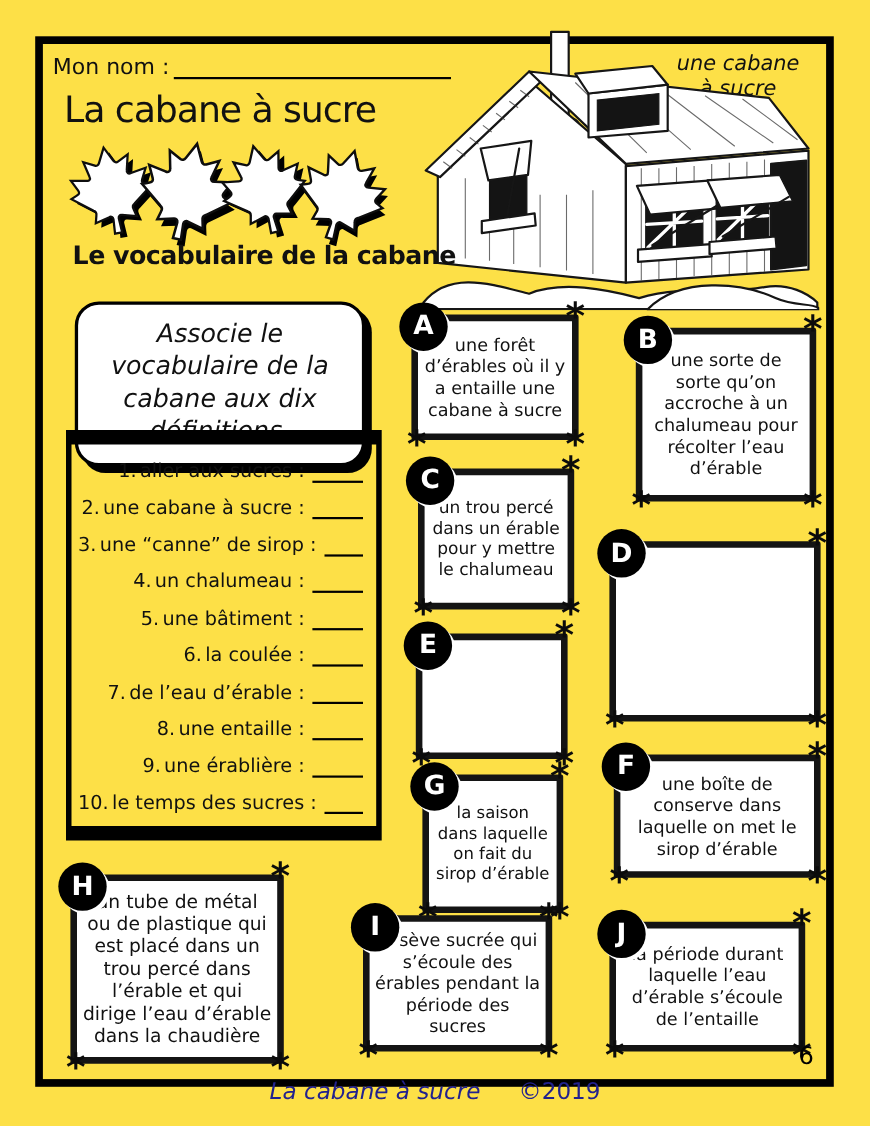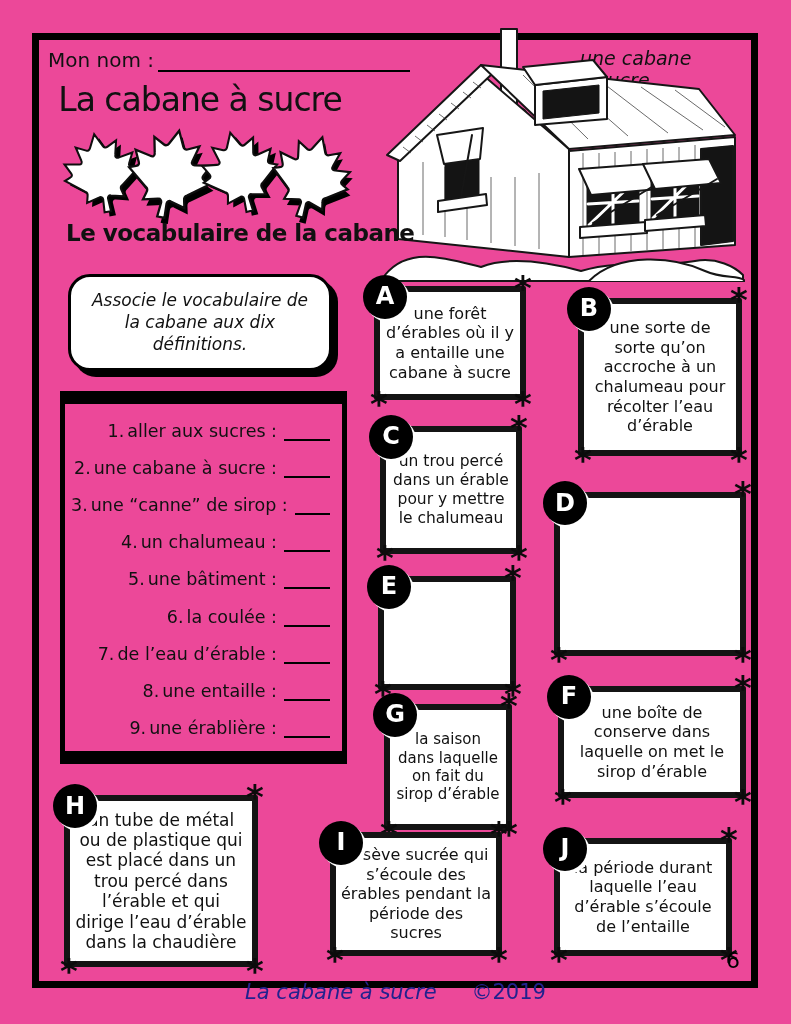--- a/index.html
+++ b/index.html
@@ -1,44 +1,44 @@
 <!DOCTYPE html>
 <html><head>
 <meta charset="utf-8">
 <style>
   html,body{margin:0;padding:0;background:#e8e8e8;}
-  .page{position:relative;width:791px;height:1024px;background:#ec4899;
+  .page{position:relative;width:791px;height:1024px;background:#fde047;
         font-family:"DejaVu Sans",sans-serif;color:#111;overflow:hidden;}
   .frame{position:absolute;left:32px;top:33px;width:726px;height:955px;
          border:7px solid #000;box-sizing:border-box;background:transparent;}
 
   
   .name-row{position:absolute;left:48px;top:48px;font-size:20px;white-space:nowrap;}
   .name-line{display:inline-block;width:252px;border-bottom:2px solid #000;height:18px;
              vertical-align:bottom;margin-left:4px;}
 
   
   .title{position:absolute;left:50px;top:80px;width:300px;text-align:center;
          font-size:33px;letter-spacing:-1px;}
   .subtitle{position:absolute;left:66px;top:220px;font-size:23px;font-weight:bold;letter-spacing:-0.5px;text-align:right;}
 
   
-  .caption{position:absolute;left:580px;top:48px;width:130px;
+  .caption{position:absolute;left:606px;top:48px;width:130px;text-align:center;
            font-size:19px;line-height:1.15;font-style:italic;}
 
   
   .leaves{position:absolute;left:58px;top:124px;}
 
   
   .house{position:absolute;left:383px;top:27px;}
 
   
   .instruction{position:absolute;left:68px;top:274px;width:234px;background:#fff;
                border:3px solid #000;border-radius:22px;box-shadow:6px 6px 0 #000;
-               padding:13px 12px;text-align:center;font-style:italic;font-size:17px;line-height:1.28;}
+               padding:13px 12px;text-align:center;font-style:italic;font-size:23px;line-height:1.28;}
 
   
   .list-box{position:absolute;left:60px;top:391px;width:287px;height:373px;box-sizing:border-box;
             border:5px solid #000;border-top-width:13px;border-bottom-width:13px;
             padding:8px 12px 4px 6px;display:flex;flex-direction:column;justify-content:space-around;}
   .list-item{display:flex;justify-content:flex-end;align-items:flex-end;font-size:17.5px;white-space:nowrap;}
   .li-num{margin-right:3px;}
   .blank{display:inline-block;width:46px;border-bottom:2px solid #000;height:16px;margin-left:7px;}
 
   
@@ -236,20 +236,25 @@
     <span class="li-label">une entaille :</span>
     <span class="blank"></span>
   </div>
 
   <div class="list-item">
     <span class="li-num">9.</span>
     <span class="li-label">une érablière :</span>
     <span class="blank"></span>
   </div>
 
+  <div class="list-item">
+    <span class="li-num">10.</span>
+    <span class="li-label">le temps des sucres :</span>
+    <span class="blank"></span>
+  </div>
 </div>
 
   <div id="defs-layer">
   <div class="def-box pos-a">
     <span class="letter-circle">A</span>
     <span class="def-text">une forêt d’érables où il y a entaille une cabane à sucre</span>
   <span class="burst tr">*</span>
         <span class="burst bl">*</span>
         <span class="burst br">*</span>
       </div>

